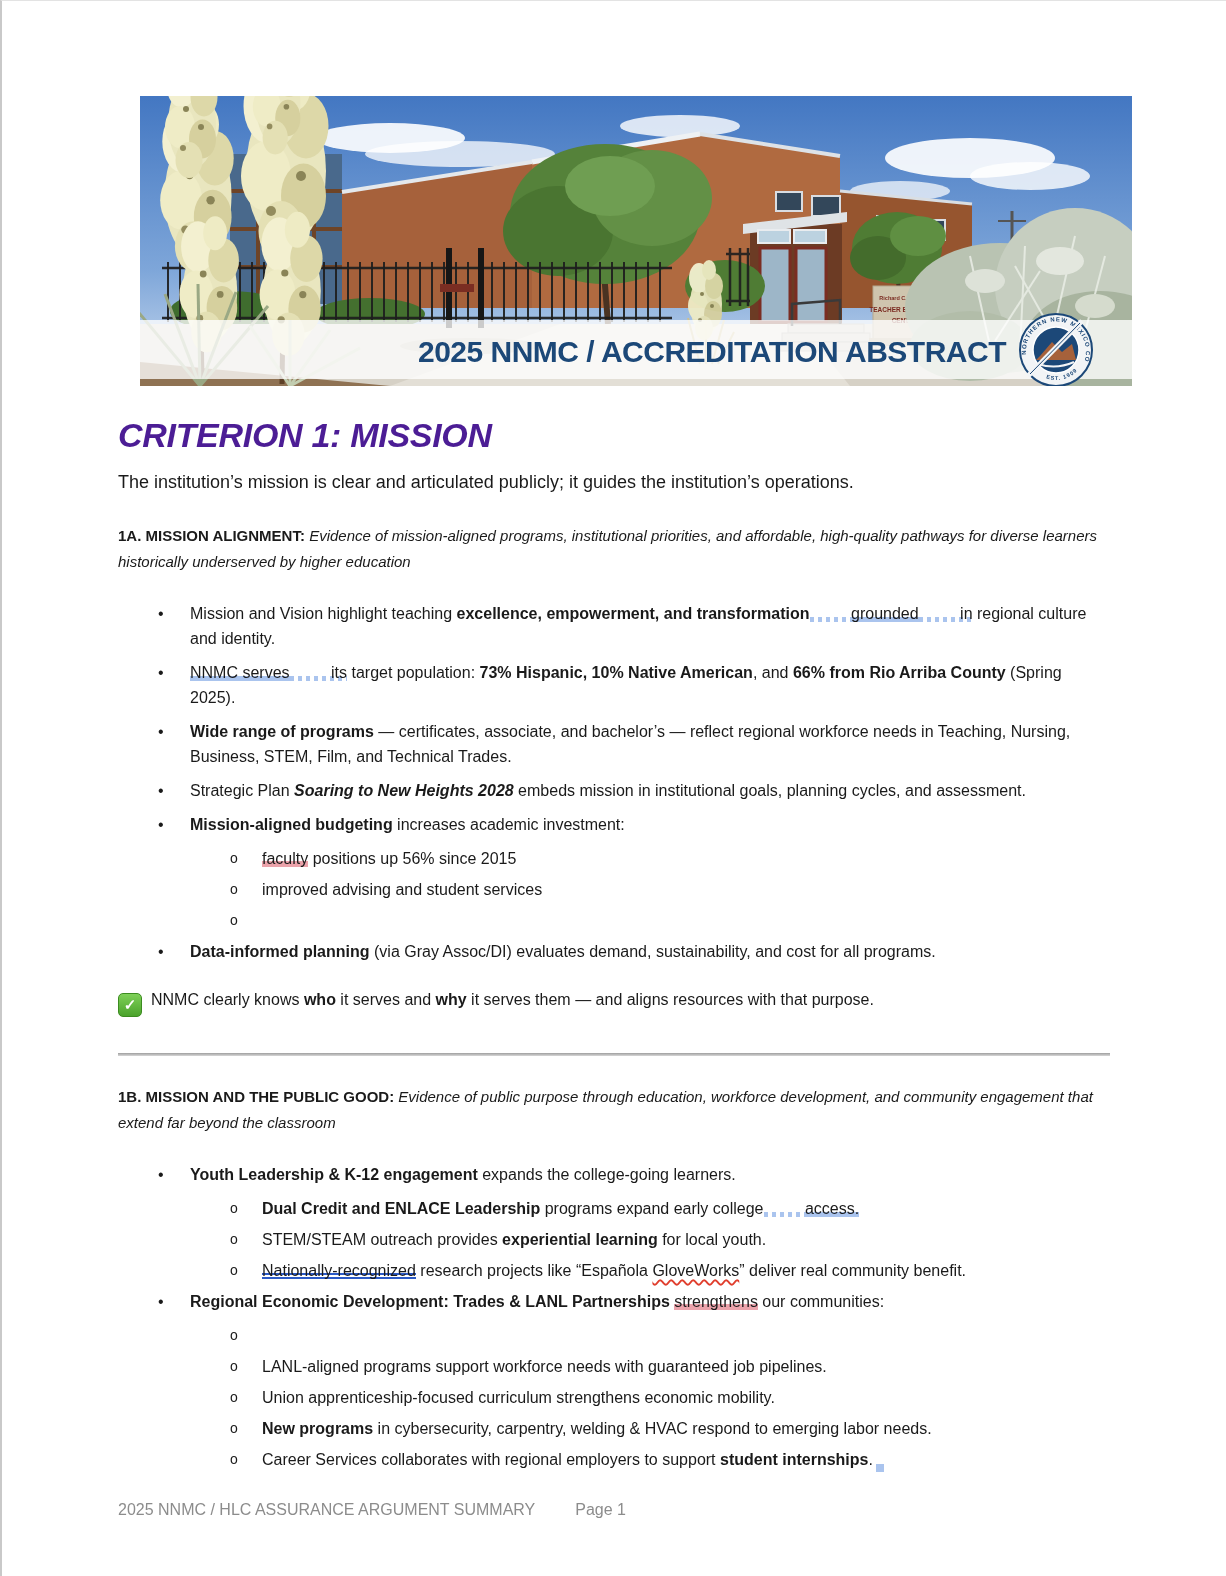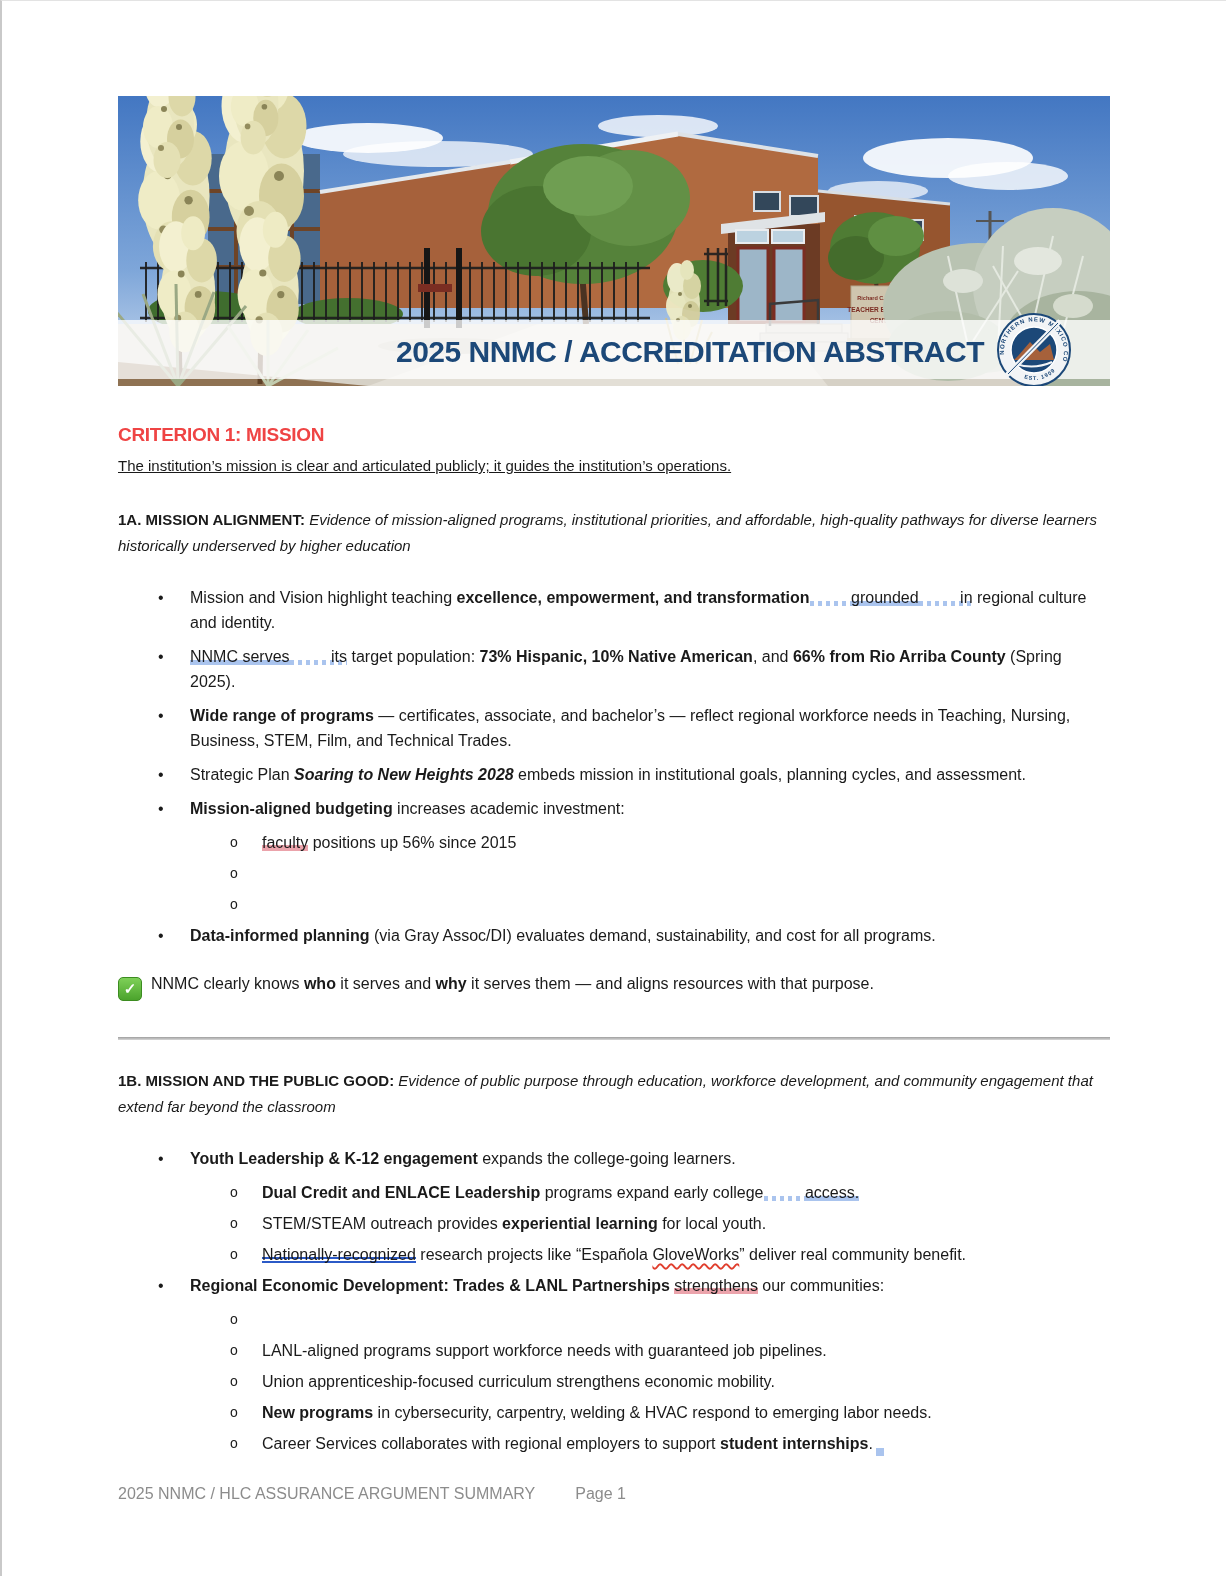--- a/index.html
+++ b/index.html
@@ -4,24 +4,24 @@
 <style>
   html,body{margin:0;padding:0;background:#ffffff;}
   body{
     width:1226px;min-height:1576px;
     font-family:"Liberation Sans",sans-serif;
     color:#1a1a1a;position:relative;
     border-left:2px solid #c9c9c9;border-top:1px solid #e3e3e3;
     box-sizing:border-box;
   }
   .content{margin-left:116px;width:992px;}
-  .hero{width:992px;height:290px;margin-top:95px;position:relative;}
+  .hero{width:992px;height:290px;margin-top:95px;position:relative;margin-left:22px;}
   .hero svg{display:block;}
-  h1.crit{color:#ef4444;font-size:19px;line-height:32px;font-weight:bold;margin:33px 0 0 0;letter-spacing:-0.3px;}
-  .subtitle{font-size:15px;line-height:26px;margin:2px 0 0 0;text-decoration:underline;}
+  h1.crit{color:#4c1d95;font-size:34px;line-height:32px;font-weight:bold;margin:33px 0 0 0;letter-spacing:-0.3px;font-style:italic;}
+  .subtitle{font-size:18px;line-height:26px;margin:18px 0 0 0;}
   .sec-head{font-size:15px;line-height:26px;margin:28px 0 0 0;}
   .sec-head-1b{}
   .bullets{margin-top:26px;}
   .bullet-row{display:flex;font-size:16px;line-height:25px;margin-bottom:9px;}
   .bullet-row.lvl1{padding-left:40px;}
   .bullet-row.lvl2{padding-left:112px;margin-bottom:6px;}
   .marker{flex:0 0 32px;}
   .bullet-row.lvl2 .marker{font-size:14px;}
   .btext{flex:1;}
   .b{font-weight:bold;}
@@ -316,20 +316,21 @@
       <div class="bullet-row lvl1">
         <span class="marker">•</span>
         <span class="btext"><span class="b">Mission-aligned budgeting</span><span> increases academic investment:</span></span>
       </div>
       <div class="bullet-row lvl2">
         <span class="marker">o</span>
         <span class="btext"><span class="m-pink">faculty</span><span> positions up 56% since 2015</span></span>
       </div>
       <div class="bullet-row lvl2">
         <span class="marker">o</span>
+        <span class="btext"><span>improved advising and student services</span></span>
       </div>
       <div class="bullet-row lvl2">
         <span class="marker">o</span>
       </div>
       <div class="bullet-row lvl1">
         <span class="marker">•</span>
         <span class="btext"><span class="b">Data-informed planning</span><span> (via Gray Assoc/DI) evaluates demand, sustainability, and cost for all programs.</span></span>
       </div>
     </div>
 

